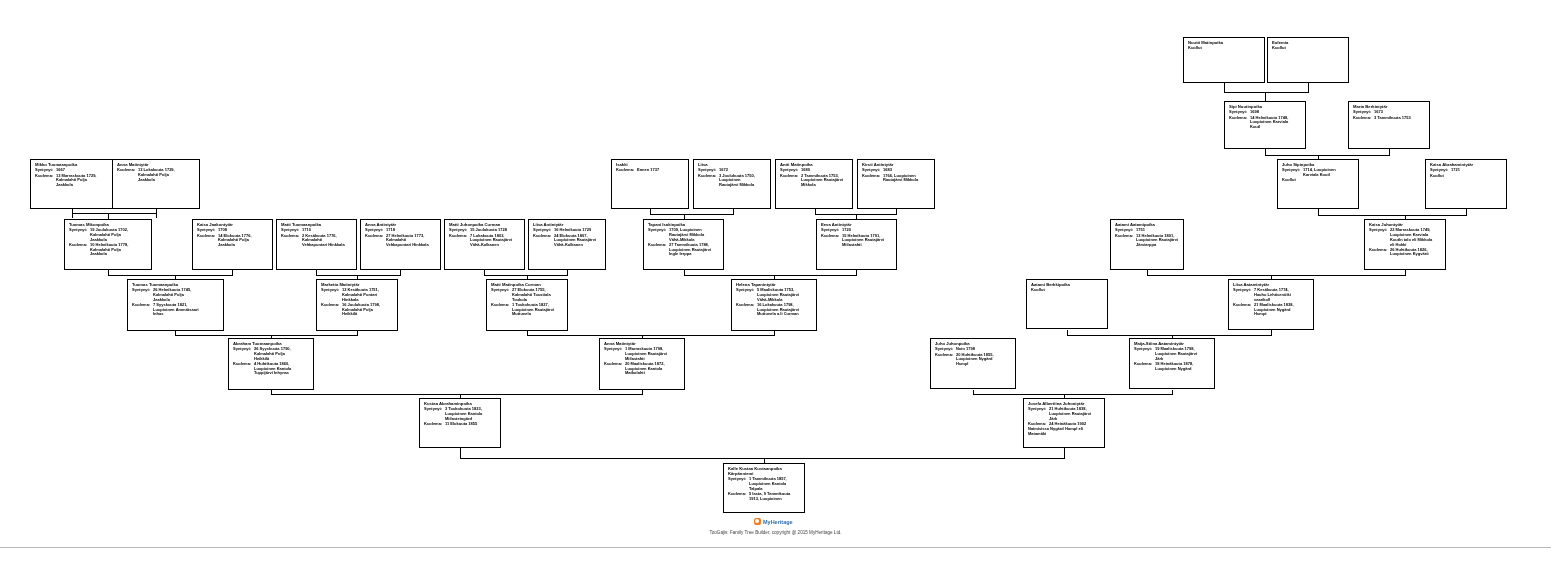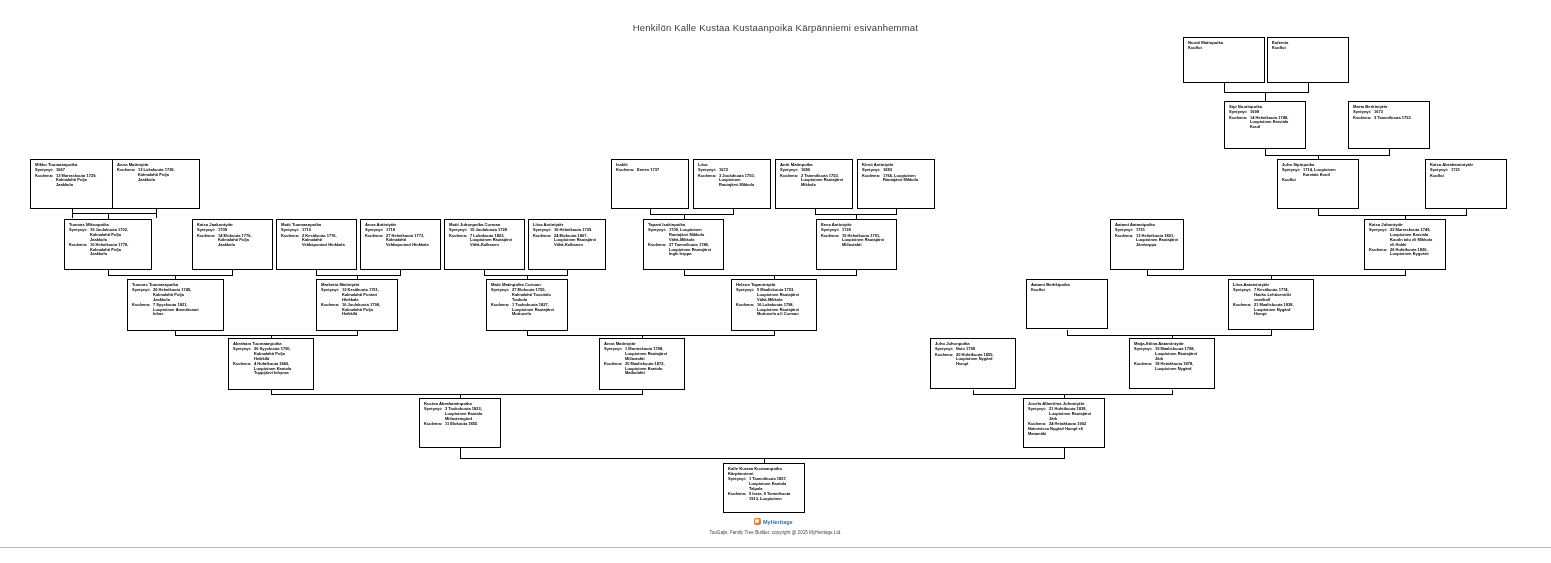--- a/index.html
+++ b/index.html
@@ -70,21 +70,20 @@
   }
   .hr{
     position:absolute;left:0;top:547px;width:1551px;height:1px;background:#b9b9b9;
   }
 </style>
 </head>
 <body>
 
 <div id="page">
 
-  <div class="title">Henkilön Kalle Kustaa Kustaanpoika Kärpänniemi esivanhemmat</div>
 
   <div id="connector-layer">
       <div class="ln lnv" style="left: 72px; top: 209px; width: 1px; height: 9px;"></div>
       <div class="ln lnv" style="left: 156px; top: 209px; width: 1px; height: 9px;"></div>
       <div class="ln lnh" style="left: 72px; top: 213px; width: 85px; height: 1px;"></div>
       <div class="ln lnv" style="left: 108px; top: 213px; width: 1px; height: 6px;"></div>
       <div class="ln lnv" style="left: 108px; top: 270px; width: 1px; height: 6px;"></div>
       <div class="ln lnv" style="left: 232px; top: 270px; width: 1px; height: 6px;"></div>
       <div class="ln lnh" style="left: 108px; top: 275px; width: 125px; height: 1px;"></div>
       <div class="ln lnv" style="left: 175px; top: 275px; width: 1px; height: 4px;"></div>

